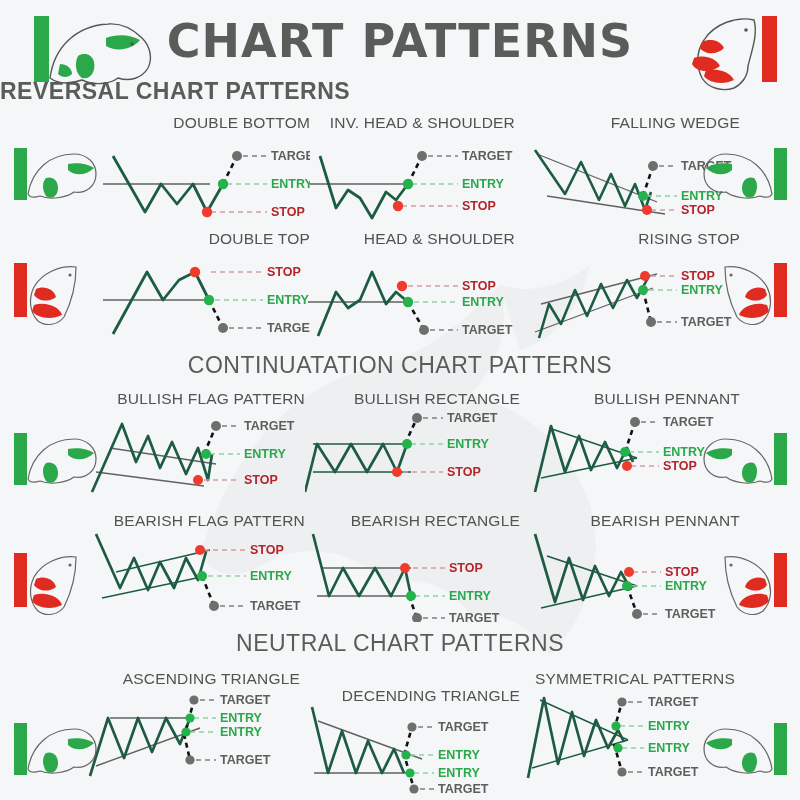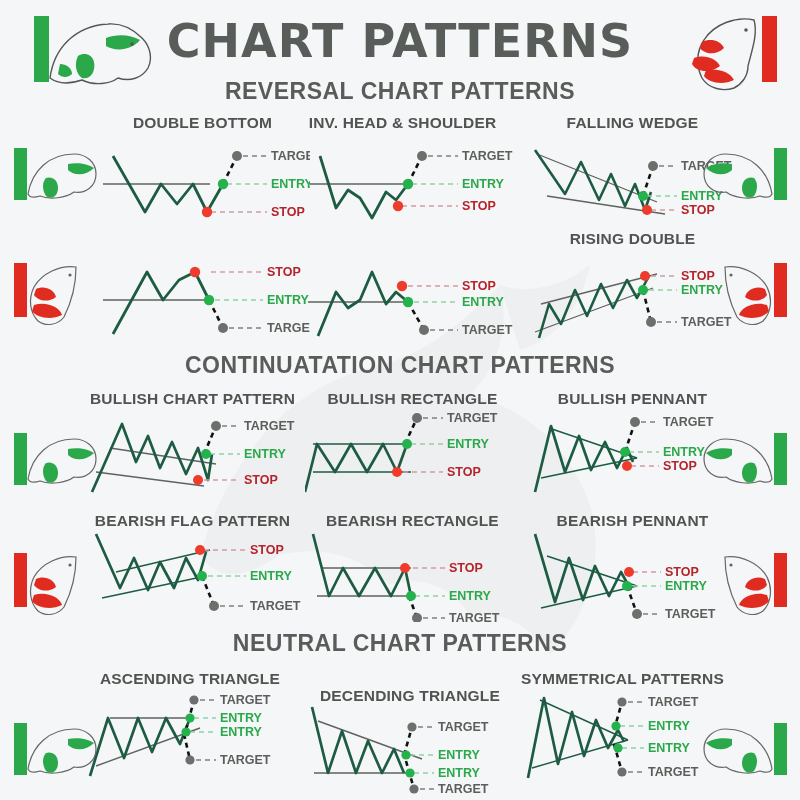--- a/index.html
+++ b/index.html
@@ -20,36 +20,36 @@
   }
 
   
   .header{position:absolute;left:0;top:0;width:800px;height:108px;z-index:2;}
   .title{
     position:absolute;left:0;top:14px;width:800px;text-align:center;
     font-size:46px;font-weight:bold;letter-spacing:1px;color:#585d59;
     font-family:"DejaVu Sans", sans-serif;
   }
   .subtitle{
-    position:absolute;left:0;top:78px;width:800px;text-align:center;
+    position:absolute;left:0;top:78px;width:800px;
     font-size:23px;font-weight:bold;letter-spacing:.5px;color:#585d59;
   }
   .section-band{
     position:absolute;width:800px;text-align:center;
-    font-size:23px;font-weight:bold;letter-spacing:.5px;color:#585d59;z-index:3;
+    font-size:23px;font-weight:normal;letter-spacing:.5px;color:#585d59;z-index:3;
   }
 
   
   .mascot{position:absolute;z-index:3;}
 
   
   .cell{position:absolute;z-index:2;}
   .cell-title{
-    position:absolute;top:0;width:100%;text-align:center;
-    font-size:15.5px;font-weight:bold;letter-spacing:.2px;color:#4f5450;
+    position:absolute;top:0;width:100%;text-align:right;
+    font-size:15.5px;font-weight:normal;letter-spacing:.2px;color:#4f5450;
     white-space:nowrap;
   }
   .cell svg{position:absolute;top:16px;left:0;}
   .lbl{font-size:12.5px;font-weight:bold;font-family:"Liberation Sans",sans-serif;}
   .lbl.target{fill:#5a5f5b;}
   .lbl.entry{fill:#2aa84a;}
   .lbl.stop{fill:#b5232b;}
 </style>
 </head>
 <body>
@@ -169,55 +169,57 @@
   <svg class="mascot" style="left:700px;top:255px;" width="95" height="75" viewBox="0 0 95 75">
     <rect x="74" y="8" width="13" height="54" fill="#e02b20"></rect>
     <path d="M25 12 C41 10 59 18 67 32 C73 44 71 58 63 66 C55 72 43 70 37 62
              C31 50 25 34 25 12 Z" fill="none" stroke="#666" stroke-width="1.2"></path>
     <path d="M65 34 C57 30 47 34 45 42 C53 48 63 46 67 40 Z" fill="#e02b20"></path>
     <path d="M67 50 C55 46 41 52 39 60 C51 66 65 62 69 56 Z" fill="#e02b20"></path>
     <circle cx="31" cy="20" r="1.6" fill="#666"></circle>
   </svg>
 
   <div class="cell" style="left:95px;top:230px;width:215px;height:110px;">
+    <div class="cell-title">DOUBLE TOP</div>
     <svg width="215" height="96" viewBox="0 0 215 96">
       <line x1="8" y1="54" x2="118" y2="54" stroke="#5e635f" stroke-width="1.6"></line>
       <polyline points="18,88 52,26 68,54 84,34 100,26 114,54" fill="none" stroke="#1d5c42" stroke-width="2.8" stroke-linejoin="round"></polyline>
       <line x1="114" y1="54" x2="128" y2="82" stroke="#111" stroke-width="2.6" stroke-dasharray="5 4"></line>
       <line x1="116" y1="26" x2="168" y2="26" stroke="#d59aa0" stroke-width="1.4" stroke-dasharray="5 4"></line>
       <line x1="120" y1="54" x2="168" y2="54" stroke="#8fd2a4" stroke-width="1.4" stroke-dasharray="5 4"></line>
       <line x1="134" y1="82" x2="168" y2="82" stroke="#7d827e" stroke-width="1.4" stroke-dasharray="5 4"></line>
       <circle cx="100" cy="26" r="5.2" fill="#ef3b2c"></circle>
       <circle cx="114" cy="54" r="5.2" fill="#23b24b"></circle>
       <circle cx="128" cy="82" r="5" fill="#6b706c"></circle>
       <text class="lbl stop" x="172" y="30">STOP</text>
       <text class="lbl entry" x="172" y="58">ENTRY</text>
       <text class="lbl target" x="172" y="86">TARGET</text>
     </svg>
   </div>
 
   <div class="cell" style="left:290px;top:230px;width:225px;height:110px;">
+    <div class="cell-title">HEAD &amp; SHOULDER</div>
     <svg width="225" height="96" viewBox="0 0 225 96">
       <line x1="18" y1="56" x2="120" y2="56" stroke="#5e635f" stroke-width="1.6"></line>
       <polyline points="28,90 46,46 58,62 70,54 82,26 96,58 106,46 118,56" fill="none" stroke="#1d5c42" stroke-width="2.8" stroke-linejoin="round"></polyline>
       <line x1="118" y1="56" x2="134" y2="84" stroke="#111" stroke-width="2.6" stroke-dasharray="5 4"></line>
       <line x1="118" y1="40" x2="168" y2="40" stroke="#d59aa0" stroke-width="1.4" stroke-dasharray="5 4"></line>
       <line x1="124" y1="56" x2="168" y2="56" stroke="#8fd2a4" stroke-width="1.4" stroke-dasharray="5 4"></line>
       <line x1="140" y1="84" x2="168" y2="84" stroke="#7d827e" stroke-width="1.4" stroke-dasharray="5 4"></line>
       <circle cx="112" cy="40" r="5.2" fill="#ef3b2c"></circle>
       <circle cx="118" cy="56" r="5.2" fill="#23b24b"></circle>
       <circle cx="134" cy="84" r="5" fill="#6b706c"></circle>
       <text class="lbl stop" x="172" y="44">STOP</text>
       <text class="lbl entry" x="172" y="60">ENTRY</text>
       <text class="lbl target" x="172" y="88">TARGET</text>
     </svg>
   </div>
 
   <div class="cell" style="left:525px;top:230px;width:215px;height:110px;">
-    <div class="cell-title">RISING DOUBLE</div>
+    <div class="cell-title">RISING STOP</div>
     <svg width="215" height="96" viewBox="0 0 215 96">
       <line x1="16" y1="58" x2="132" y2="28" stroke="#5e635f" stroke-width="1.3"></line>
       <line x1="10" y1="86" x2="128" y2="42" stroke="#5e635f" stroke-width="1.3"></line>
       <polyline points="14,92 24,58 36,78 50,44 62,70 76,38 88,62 102,34 112,52 124,30" fill="none" stroke="#1d5c42" stroke-width="2.6" stroke-linejoin="round"></polyline>
       <line x1="118" y1="44" x2="126" y2="76" stroke="#111" stroke-width="2.6" stroke-dasharray="5 4"></line>
       <line x1="126" y1="30" x2="152" y2="30" stroke="#d59aa0" stroke-width="1.4" stroke-dasharray="5 4"></line>
       <line x1="124" y1="44" x2="152" y2="44" stroke="#8fd2a4" stroke-width="1.4" stroke-dasharray="5 4"></line>
       <line x1="132" y1="76" x2="152" y2="76" stroke="#7d827e" stroke-width="1.4" stroke-dasharray="5 4"></line>
       <circle cx="120" cy="30" r="5" fill="#ef3b2c"></circle>
       <circle cx="118" cy="44" r="5" fill="#23b24b"></circle>
@@ -239,21 +241,21 @@
   </svg>
   <svg class="mascot" style="left:700px;top:425px;" width="95" height="70" viewBox="0 0 95 70">
     <rect x="74" y="8" width="13" height="52" fill="#2aa84a"></rect>
     <path d="M72 54 C68 30 50 14 26 14 C14 14 4 22 4 34 C4 46 14 54 26 52
              C34 58 50 60 60 56 C66 58 70 58 72 54 Z" fill="none" stroke="#666" stroke-width="1.2"></path>
     <path d="M32 24 C22 22 12 24 6 28 C14 36 26 36 32 30 Z" fill="#2aa84a"></path>
     <path d="M54 38 C48 36 42 40 42 48 C42 56 48 60 54 56 C58 50 58 42 54 38 Z" fill="#2aa84a"></path>
   </svg>
 
   <div class="cell" style="left:80px;top:390px;width:225px;height:105px;">
-    <div class="cell-title">BULLISH CHART PATTERN</div>
+    <div class="cell-title">BULLISH FLAG PATTERN</div>
     <svg width="225" height="88" viewBox="0 0 225 88">
       <line x1="30" y1="42" x2="136" y2="58" stroke="#5e635f" stroke-width="1.3"></line>
       <line x1="16" y1="66" x2="124" y2="80" stroke="#5e635f" stroke-width="1.3"></line>
       <polyline points="12,86 42,18 56,56 68,30 80,62 92,36 106,68 118,42 128,74 132,48" fill="none" stroke="#1d5c42" stroke-width="2.7" stroke-linejoin="round"></polyline>
       <line x1="124" y1="48" x2="136" y2="20" stroke="#111" stroke-width="2.6" stroke-dasharray="5 4"></line>
       <line x1="142" y1="20" x2="160" y2="20" stroke="#7d827e" stroke-width="1.4" stroke-dasharray="5 4"></line>
       <line x1="130" y1="48" x2="160" y2="48" stroke="#8fd2a4" stroke-width="1.4" stroke-dasharray="5 4"></line>
       <line x1="124" y1="74" x2="160" y2="74" stroke="#d59aa0" stroke-width="1.4" stroke-dasharray="5 4"></line>
       <circle cx="136" cy="20" r="5" fill="#6b706c"></circle>
       <circle cx="126" cy="48" r="5" fill="#23b24b"></circle>

